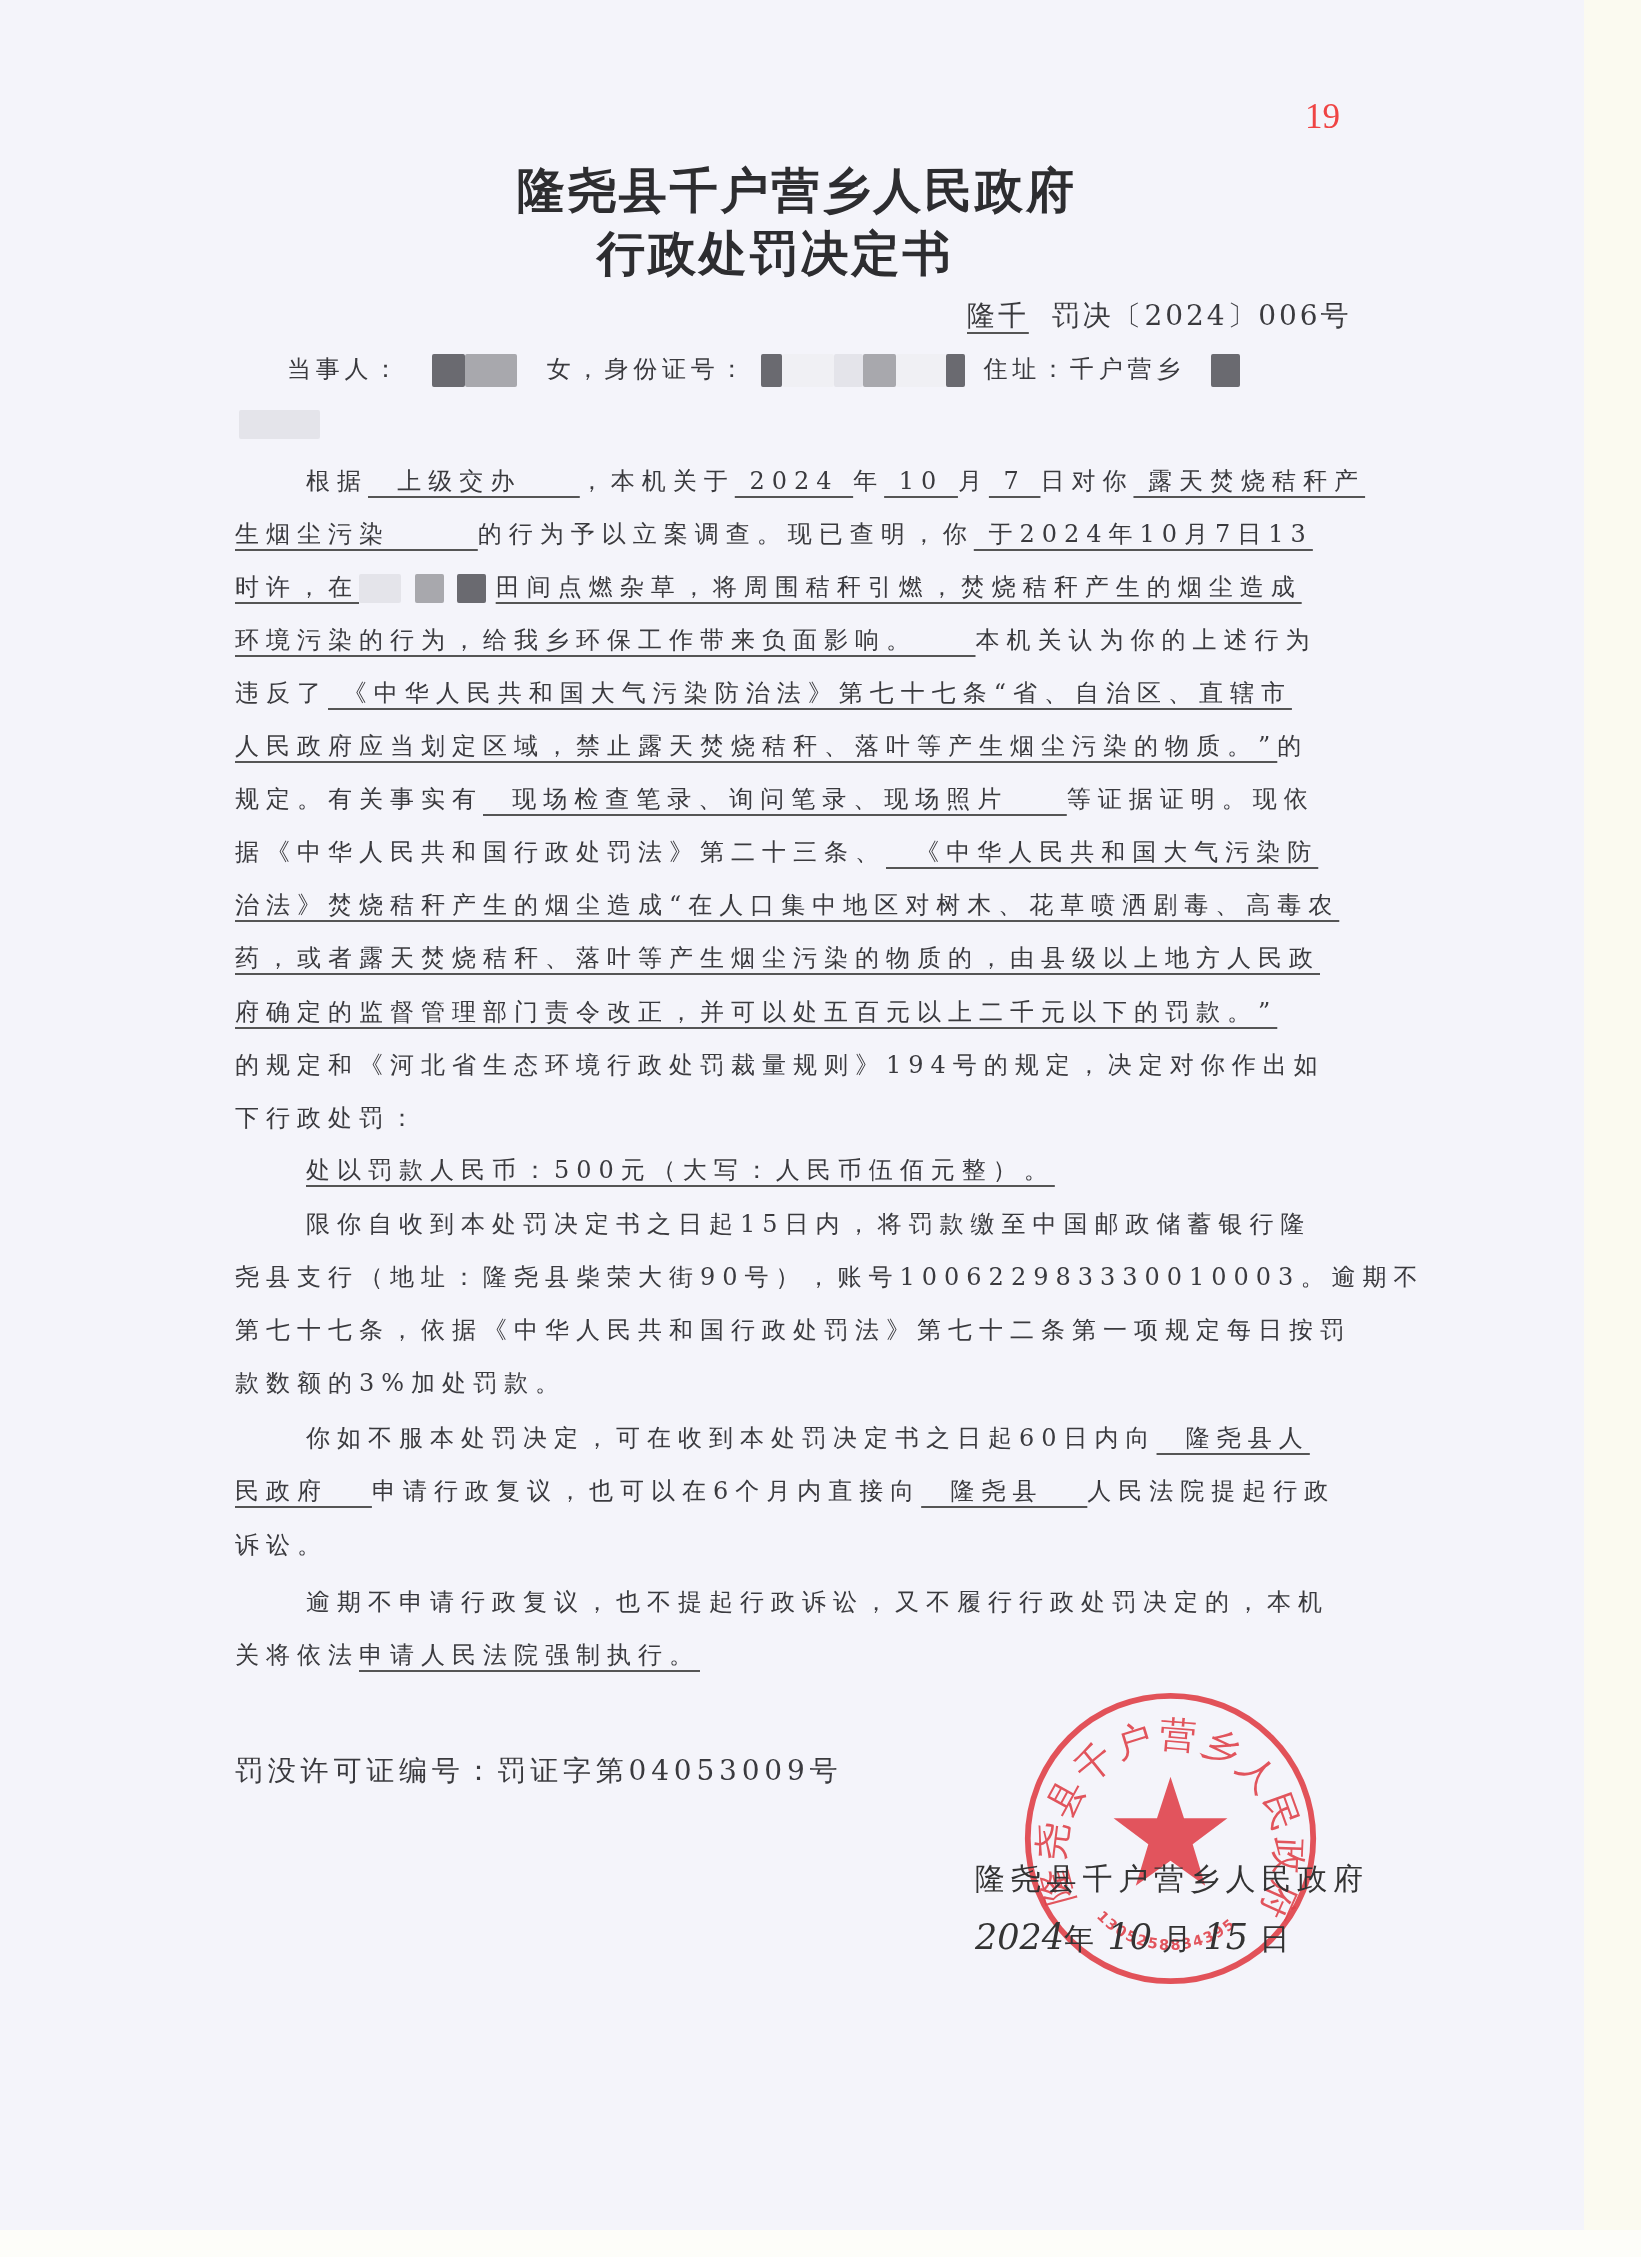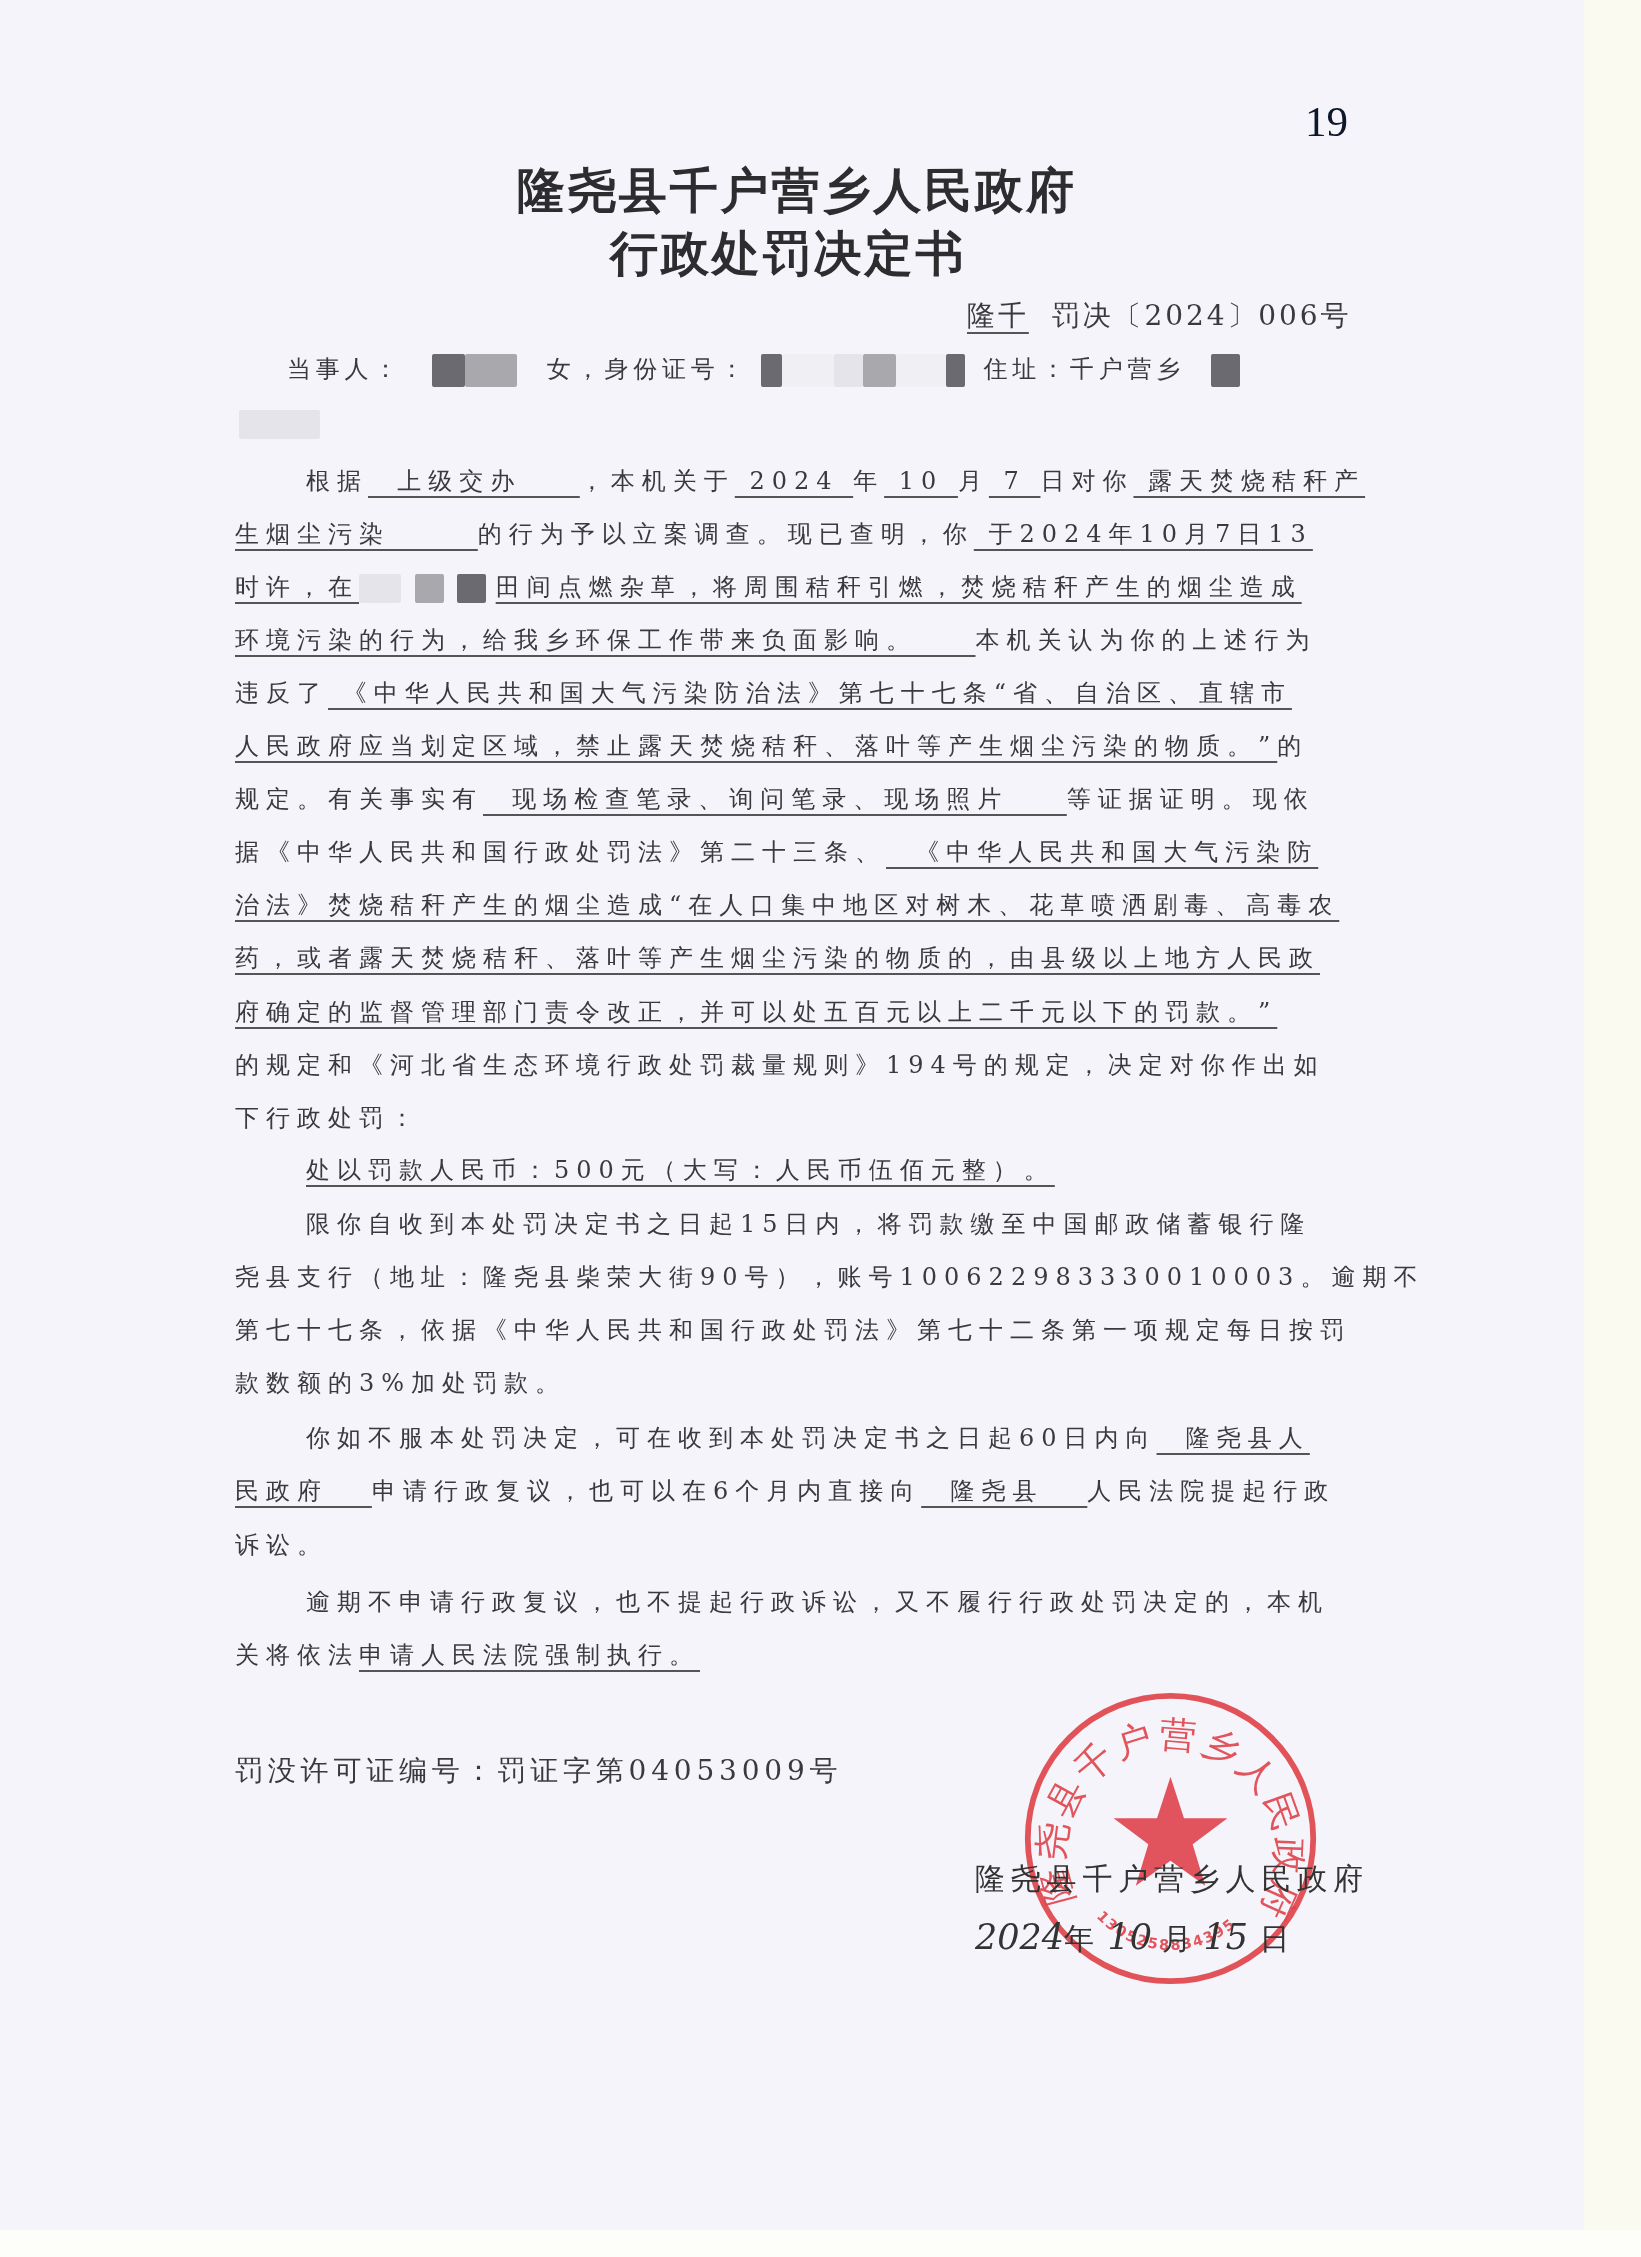--- a/index.html
+++ b/index.html
@@ -10,24 +10,24 @@
     color: #3a3a3e;
   }
   .paper {
     position: absolute; left: 0; top: 0; width: 1584px; height: 2230px;
     background: #f4f4fa;
     box-shadow: 1.9px 0 0 #e9e8e0;
   }
   .strip-right { position: absolute; left: 1584px; top: 0; width: 57px; height: 2257px; background: #fbfaf0; }
   .strip-bottom { position: absolute; left: 0; top: 2230px; width: 1641px; height: 27px; background: #fdfdf9; }
 
-  .page-num { position: absolute; left: 1305px; top: 97px; font-size: 43px; font-family: "Liberation Serif", serif; color: #0f172a; }
+  .page-num { position: absolute; left: 1305px; top: 97px; font-size: 35px; font-family: "Liberation Serif", serif; color: #ef4444; }
   .title { position: absolute; font-weight: bold; font-size: 48px; letter-spacing: 2.9px; color: #2d2d30; white-space: nowrap; }
   .title.l1 { left: 517px; top: 159px; }
-  .title.l2 { left: 610px; top: 222px; }
+  .title.l2 { left: 597px; top: 222px; }
 
   .line {
     position: absolute; left: 235px; white-space: nowrap;
     font-size: 24px; letter-spacing: 7px; line-height: 39px; height: 39px;
   }
   .u { text-decoration: underline; text-decoration-thickness: 1.9px; text-underline-offset: 6.8px; text-decoration-color: #555; }
   .indent { padding-left: 71px; text-align: center; }
   .blur { display: inline-block; height: 33px; vertical-align: middle; border-radius: 1.9px; }
   .b-dark { background: #6a6a70; }
   .b-mid { background: #a8a8ad; }

